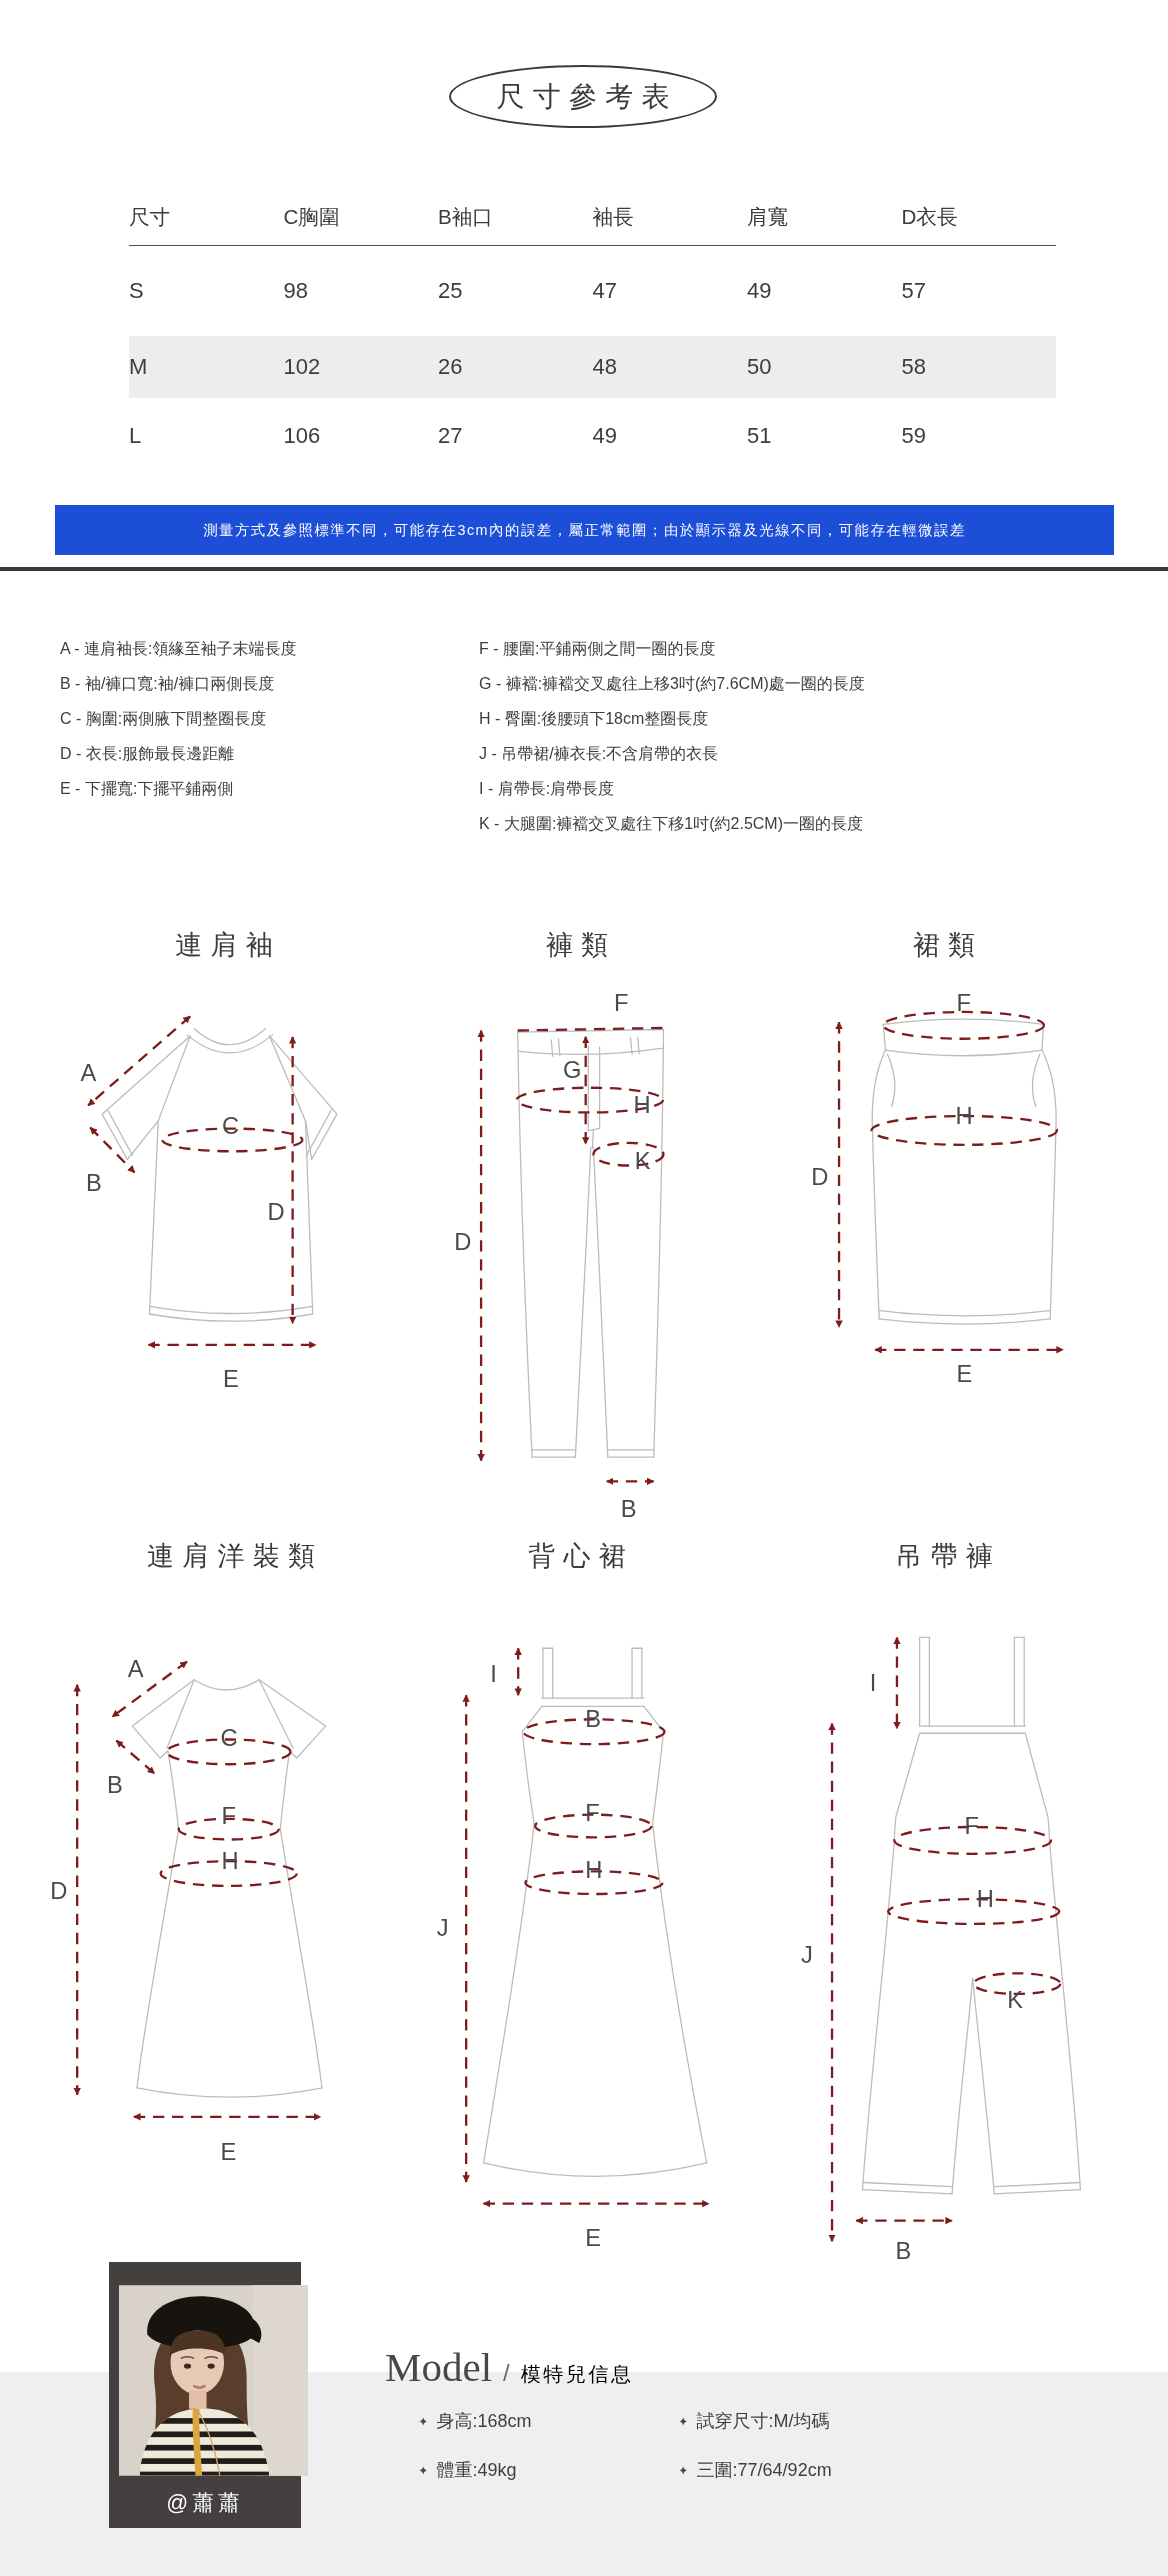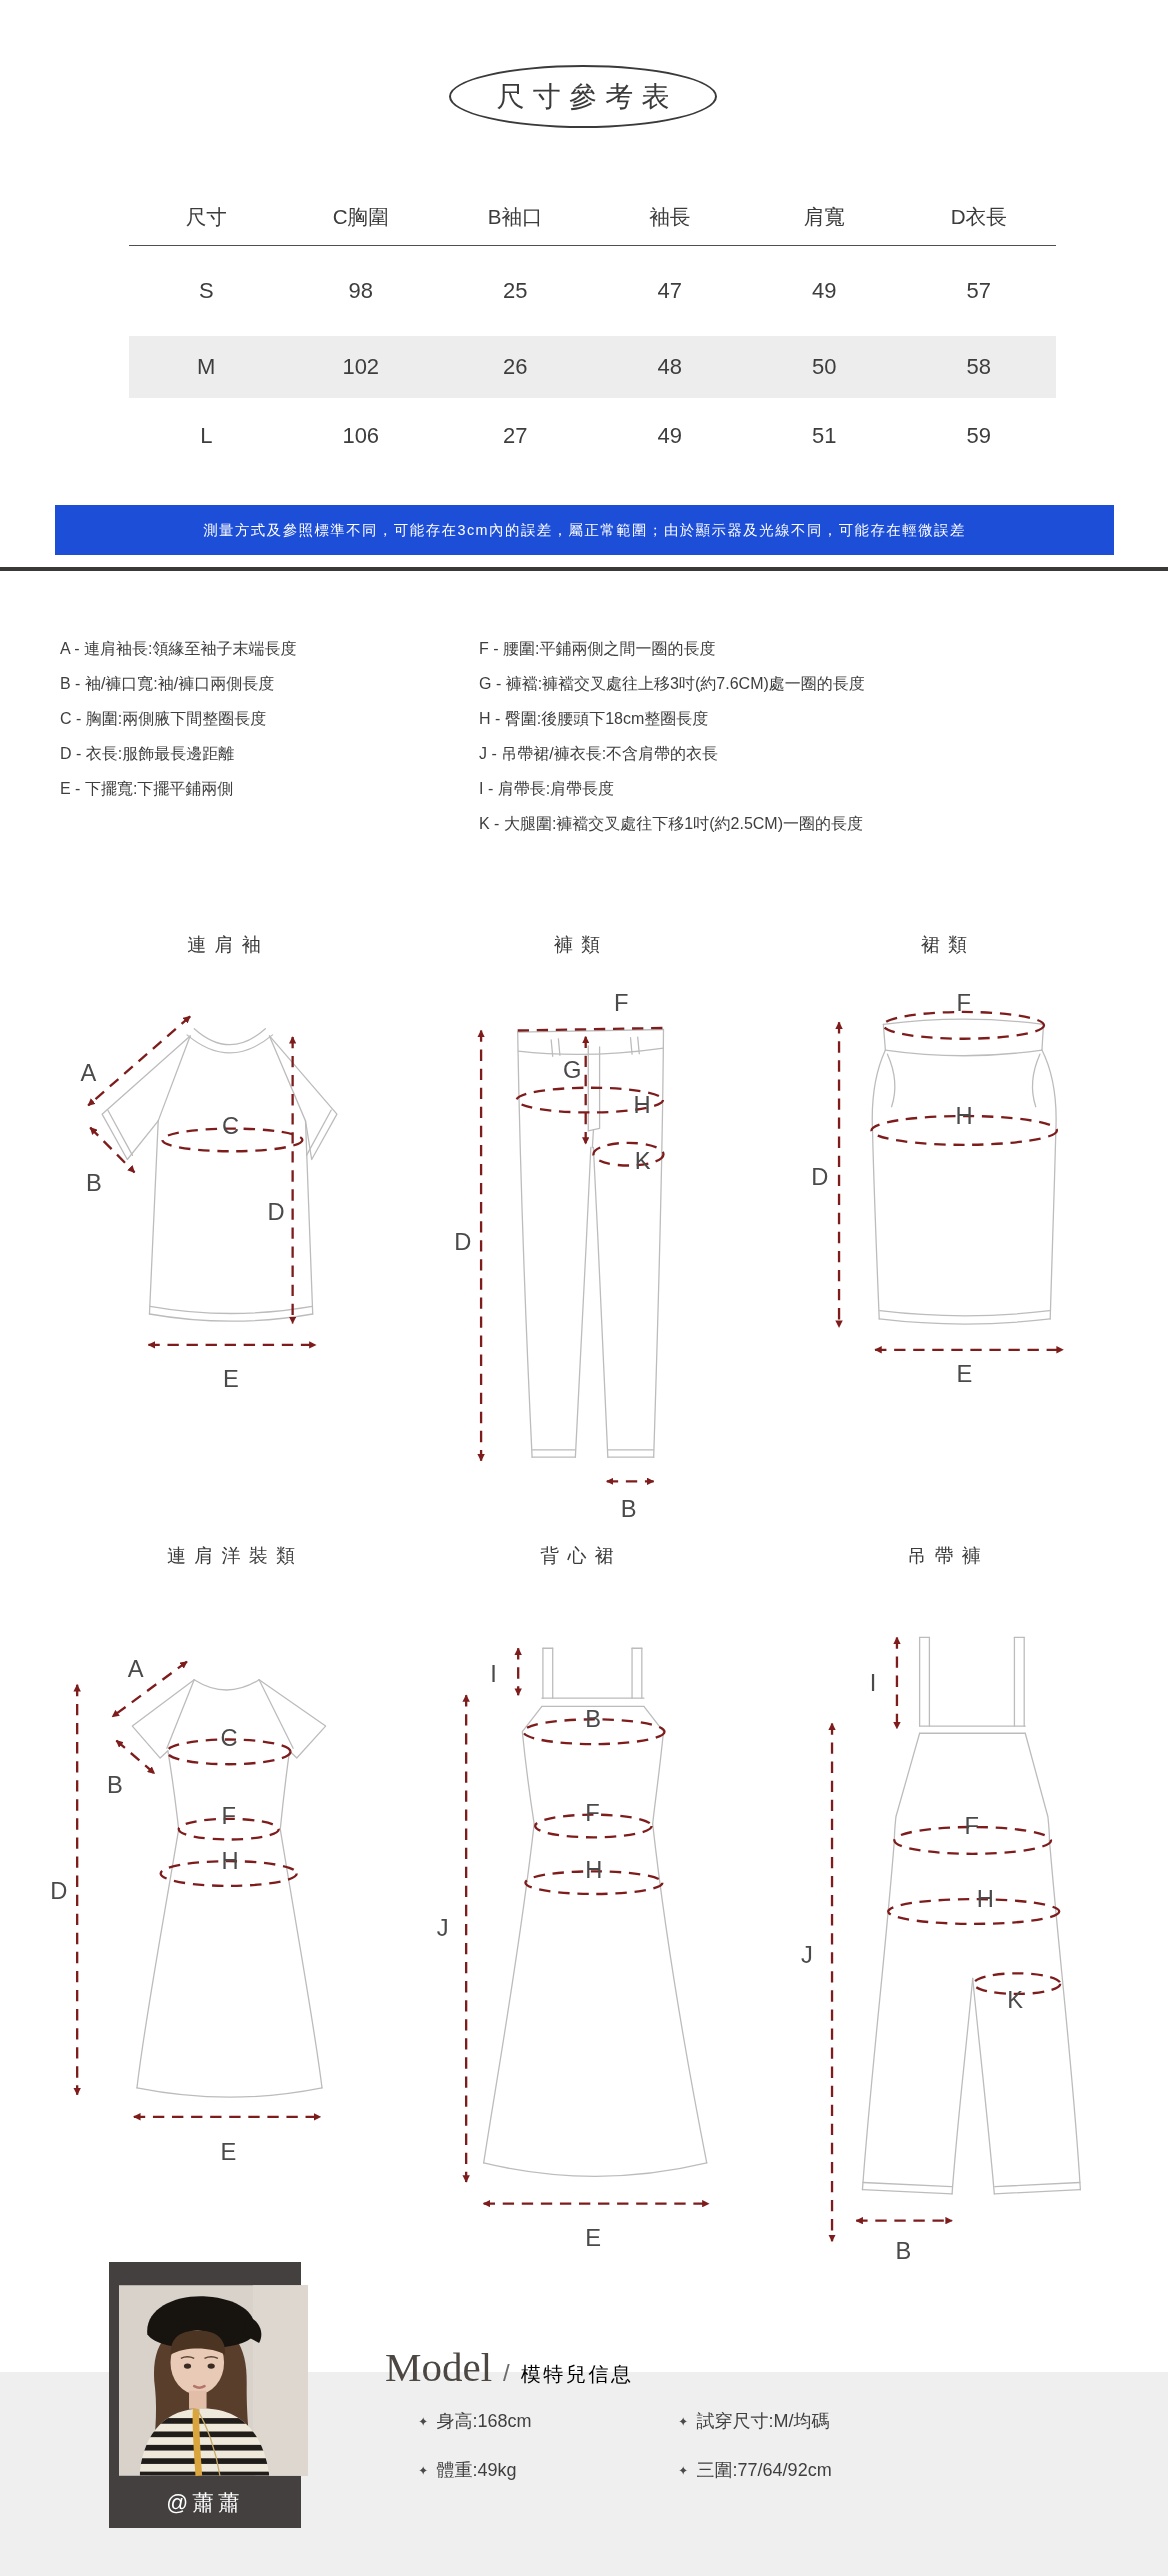--- a/index.html
+++ b/index.html
@@ -10,42 +10,42 @@
   
   .oval {
     position:absolute; left:449px; top:65px; width:268px; height:63px;
     border:2.1px solid #3a3a3a; border-radius:50%;
     display:flex; align-items:center; justify-content:center;
   }
   .oval span { font-size:28px; letter-spacing:8.2px; color:#3a3a3a; padding-left:8.2px; }
 
   
   .sizetable { position:absolute; left:129px; top:188px; width:927px; }
-  .trow { display:grid; grid-template-columns:repeat(6,1fr); align-items:center; text-align:center; }
+  .trow { display:grid; grid-template-columns:repeat(6,1fr); align-items:center; text-align:left; }
   .thead { height:58px; font-size:20.6px; color:#3c3c3c; border-bottom:1.5px solid #4f4f4f; }
   .tr-s { height:90px; font-size:22px; }
   .tr-m { height:62px; font-size:22px; background:#ededed; }
   .tr-l { height:76px; font-size:22px; }
 
   
   .disclaimer {
     position:absolute; left:55px; top:505px; width:1059px; height:50px;
     background:#1d4ed8; color:#ffffff; display:flex; align-items:center; justify-content:center;
     font-size:14.4px; letter-spacing:1.5px;
   }
   .divider { position:absolute; left:0; top:567px; width:1168px; height:3.6px; background:#3b3938; }
 
   
   .defs { position:absolute; top:631px; font-size:16px; line-height:35px; color:#3e3e3e; white-space:nowrap; }
   .defs.left  { left:60px; }
   .defs.right { left:479px; }
 
   
   .secname { position:absolute; height:36px; display:flex; align-items:center; justify-content:center;
-             font-size:19px; letter-spacing:8.2px; color:#3c3c3c; padding-left:8.2px; }
+             font-size:27px; letter-spacing:8.2px; color:#3c3c3c; padding-left:8.2px; }
 
   
   svg.diag { position:absolute; overflow:visible; }
   .outline { fill:none; stroke:#bcbcbc; stroke-width:2.5; stroke-linejoin:round; stroke-linecap:round; }
   .dash { fill:none; stroke:#7e1c1c; stroke-width:4.5; stroke-dasharray:22 15; }
   .letter { font-family:"Liberation Sans", sans-serif; font-size:46px; fill:#4a4a4a; }
 
   
   .grayband { position:absolute; left:0; top:2372px; width:1168px; height:228px; background:#efefef; }
   .photoframe { position:absolute; left:109px; top:2262px; width:192px; height:266px; background:#454040; }

